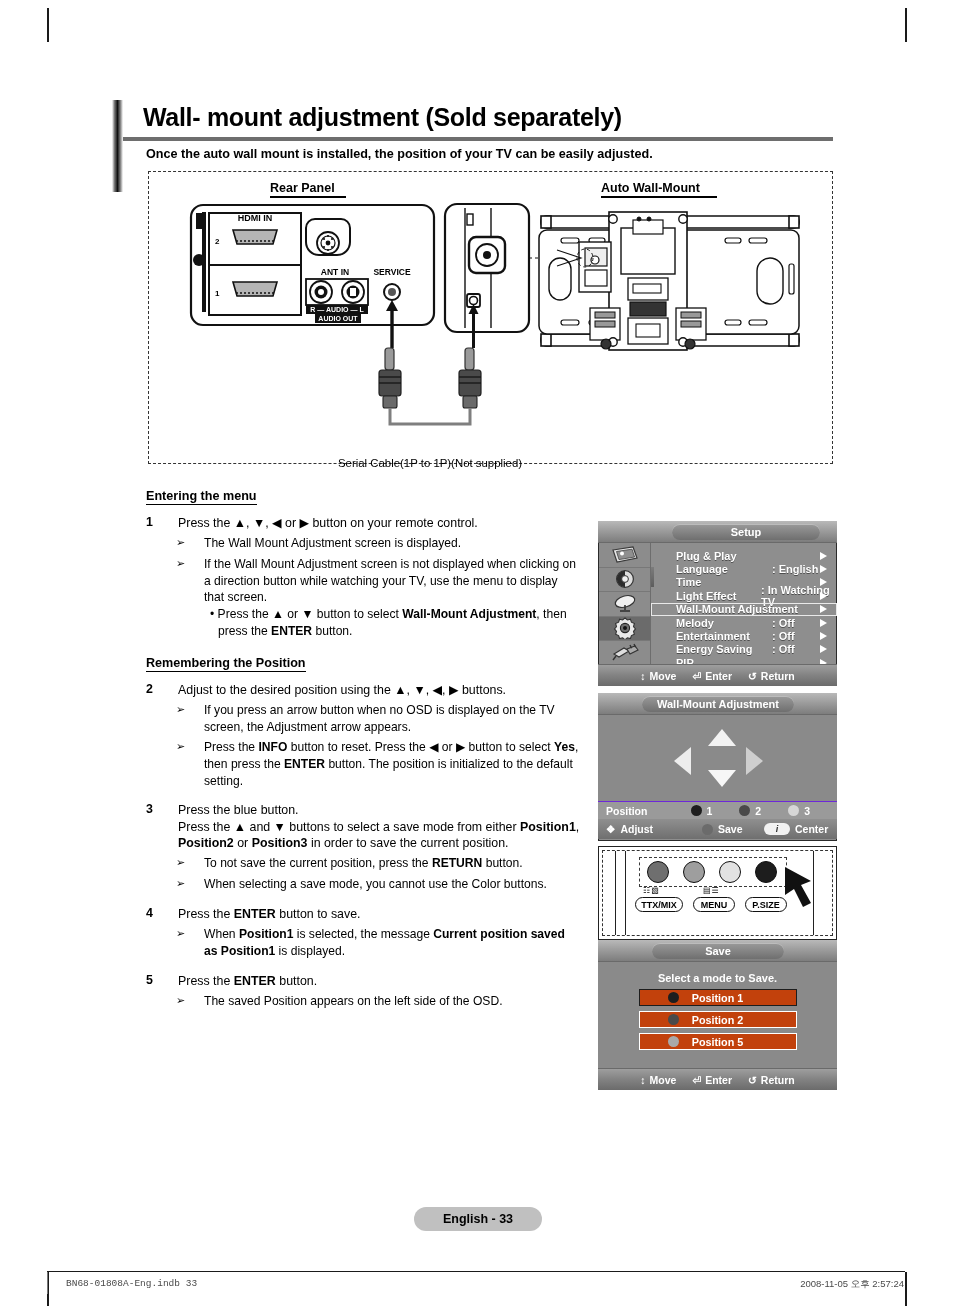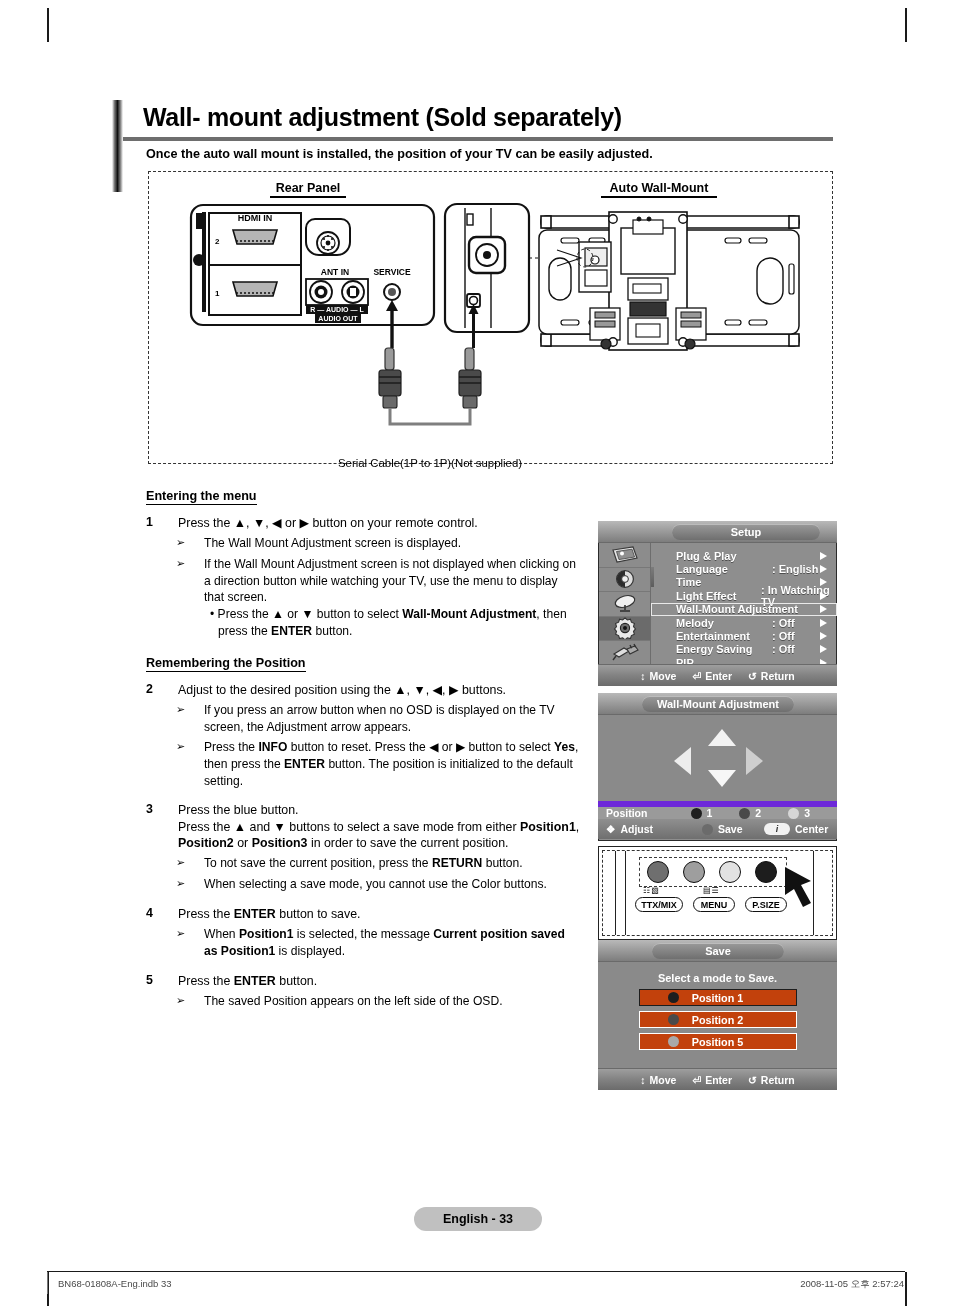--- a/index.html
+++ b/index.html
@@ -38,21 +38,21 @@
     position: absolute; left: 146px; top: 147px; width: 700px;
     font-size: 12.6px; font-weight: bold;
   }
 
   
   .figbox {
     position: absolute; left: 148px; top: 171px; width: 685px; height: 293px;
     border: 1.4px dashed #333;
   }
   .fig-cap {
-    position: absolute; font-size: 12.5px; font-weight: bold; text-align: center;
+    position: absolute; font-size: 12.5px; font-weight: bold; 
     border-bottom: 2px solid #000; padding-bottom: 1px;
   }
   .cap-rear { left: 270px; top: 181px; width: 76px; }
   .cap-awm  { left: 601px; top: 181px; width: 116px; }
   .serial-cap {
     position: absolute; left: 220px; top: 457px; width: 420px;
     text-align: center; font-size: 11.4px;
   }
 
   
@@ -144,21 +144,21 @@
   .wma-body { position: absolute; left: 0; right: 0; top: 22px; height: 86px; background: #8a8a8a; }
   .arw { position: absolute; width: 0; height: 0; }
   .arw-up   { left: 110px; top: 14px;  border-left: 14px solid transparent; border-right: 14px solid transparent; border-bottom: 17px solid #f2f2f2; }
   .arw-dn   { left: 110px; top: 55px;  border-left: 14px solid transparent; border-right: 14px solid transparent; border-top: 17px solid #f7f7f7; }
   .arw-lf   { left: 76px;  top: 32px;  border-top: 14px solid transparent; border-bottom: 14px solid transparent; border-right: 17px solid #ededed; }
   .arw-rt   { left: 148px; top: 32px;  border-top: 14px solid transparent; border-bottom: 14px solid transparent; border-left: 17px solid #cfcfcf; }
 
   .wma-pos {
     position: absolute; left: 0; right: 0; top: 108px; height: 18px;
     display: flex; align-items: center; color: #fff; font-size: 10.5px; font-weight: bold;
-    background: #9a9a9a; border-top: 6px solid #6d28d9;
+    background: #9a9a9a; border-top: 1px solid #6d28d9;
   }
   .wma-pos .lbl { margin-left: 8px; width: 90px; }
   .posdot { display: inline-block; width: 11px; height: 11px; border-radius: 50%; margin-right: 5px; vertical-align: -1px; }
   .pos-ent { display: flex; align-items: center; width: 52px; }
 
   .wma-bot {
     position: absolute; left: 0; right: 0; top: 126px; height: 20px;
     display: flex; align-items: center; color: #fff; font-size: 10.5px; font-weight: bold;
     background: linear-gradient(to bottom, #8f8f8f, #6f6f6f);
   }
@@ -202,21 +202,21 @@
   .rb-vline { position: absolute; top: 4px; width: 0; border-left: 1.6px solid #222; height: 84px; }
 
   
   .pagebadge {
     position: absolute; left: 414px; top: 1207px; width: 128px; height: 24px;
     background: #c0c0c0; border-radius: 12px;
     display: flex; align-items: center; justify-content: center;
     font-size: 12.5px; font-weight: bold;
   }
   .foot-rule { position: absolute; left: 47px; top: 1271px; width: 858px; height: 1.3px; background: #1a1a1a; }
-  .foot-l { position: absolute; left: 58px; top: 1278px; font-size: 9.5px; color: #4a4a4a; font-family: Liberation Sans, sans-serif; }
+  .foot-l { position: absolute; left: 66px; top: 1278px; font-size: 9.5px; color: #4a4a4a; font-family: Liberation Mono, monospace; }
   .foot-r { position: absolute; right: 50px; top: 1278px; font-size: 9.5px; color: #4a4a4a; }
   .foot-tick { position: absolute; left: 47px; top: 1272px; width: 1.4px; height: 22px; background: #777; }
 
   svg { display: block; }
 </style>
 </head>
 <body>
 
 <div class="page">
 

